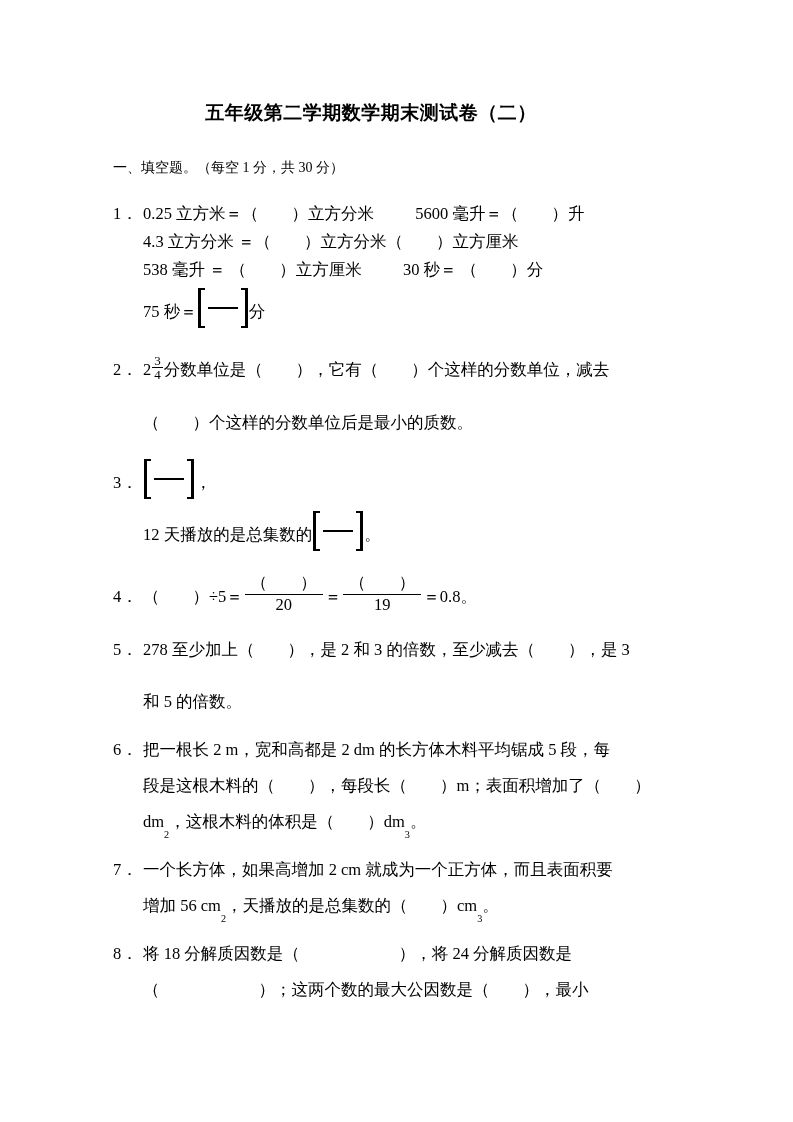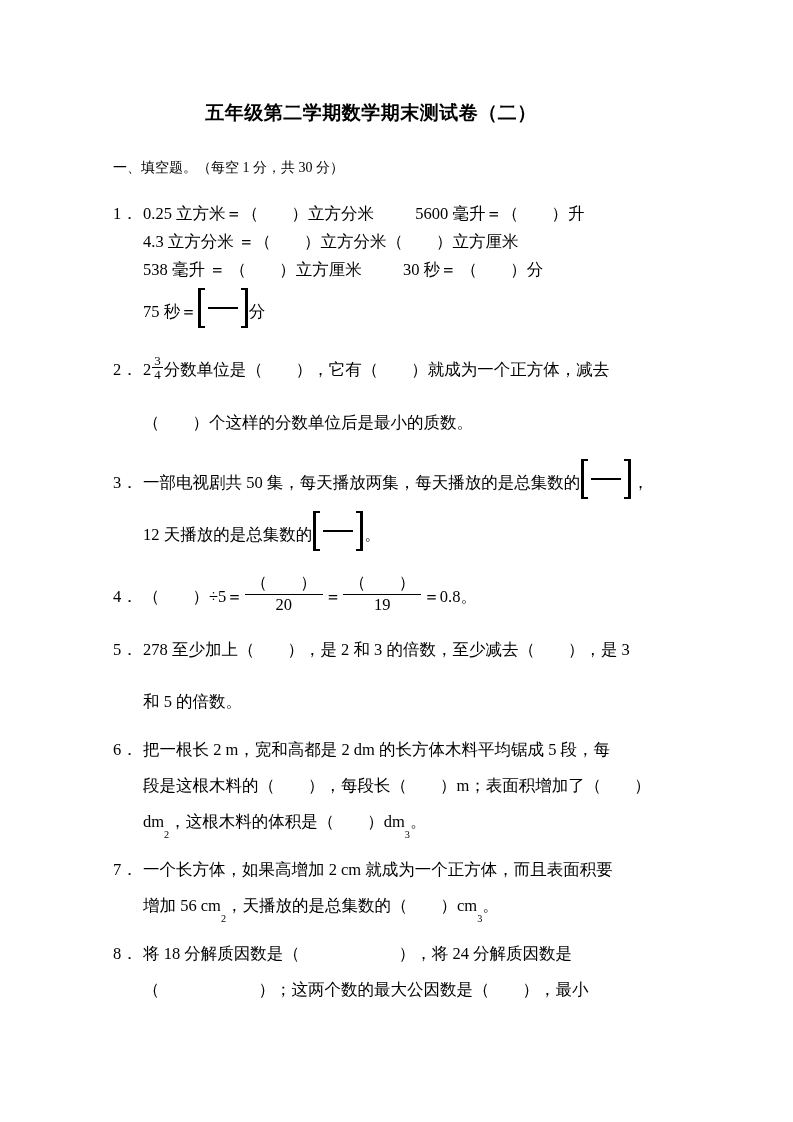--- a/index.html
+++ b/index.html
@@ -193,34 +193,33 @@
 
   <div class="q">
     <div class="qline" style="align-items:center;">
       <span class="qnum">2．</span>
       <span class="qbody" style="align-items:center;">
         <span class="txt">2</span>
         <span class="frac">
           <span class="num">3</span>
           <span class="den">4</span>
         </span>
-        <span class="txt">分数单位是（        ），它有（        ）就成为一个正方体，减去</span>
+        <span class="txt">分数单位是（        ），它有（        ）个这样的分数单位，减去</span>
       </span>
     </div>
     <div class="qline" style="margin-top:24px;">
       <span class="indent"></span>
       <span class="qbody"><span class="txt">（        ）个这样的分数单位后是最小的质数。</span></span>
     </div>
   </div>
 
   <div class="q" style="margin-top:24px;">
     <div class="qline tall">
       <span class="qnum">3．</span>
       <span class="qbody">
-        <span class="txt">一部电视剧共 50 集，每天播放两集，每天播放的是总集数的</span>
         <span class="brkfrac">
           <span class="brk left"></span>
           <span class="brkinner"><span class="brkbar"></span></span>
           <span class="brk right"></span>
         </span>
         <span class="txt">，</span>
       </span>
     </div>
     <div class="qline tall" style="margin-top:6px;">
       <span class="indent"></span>

